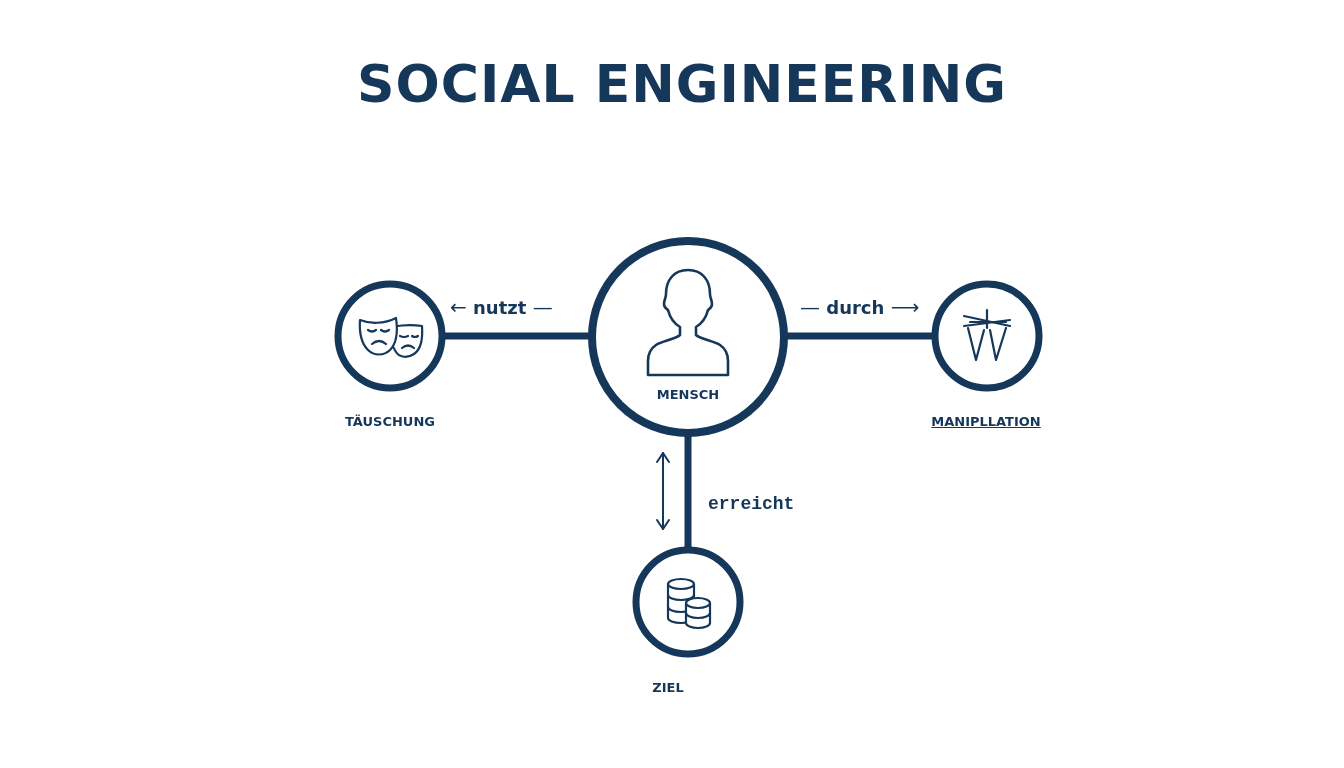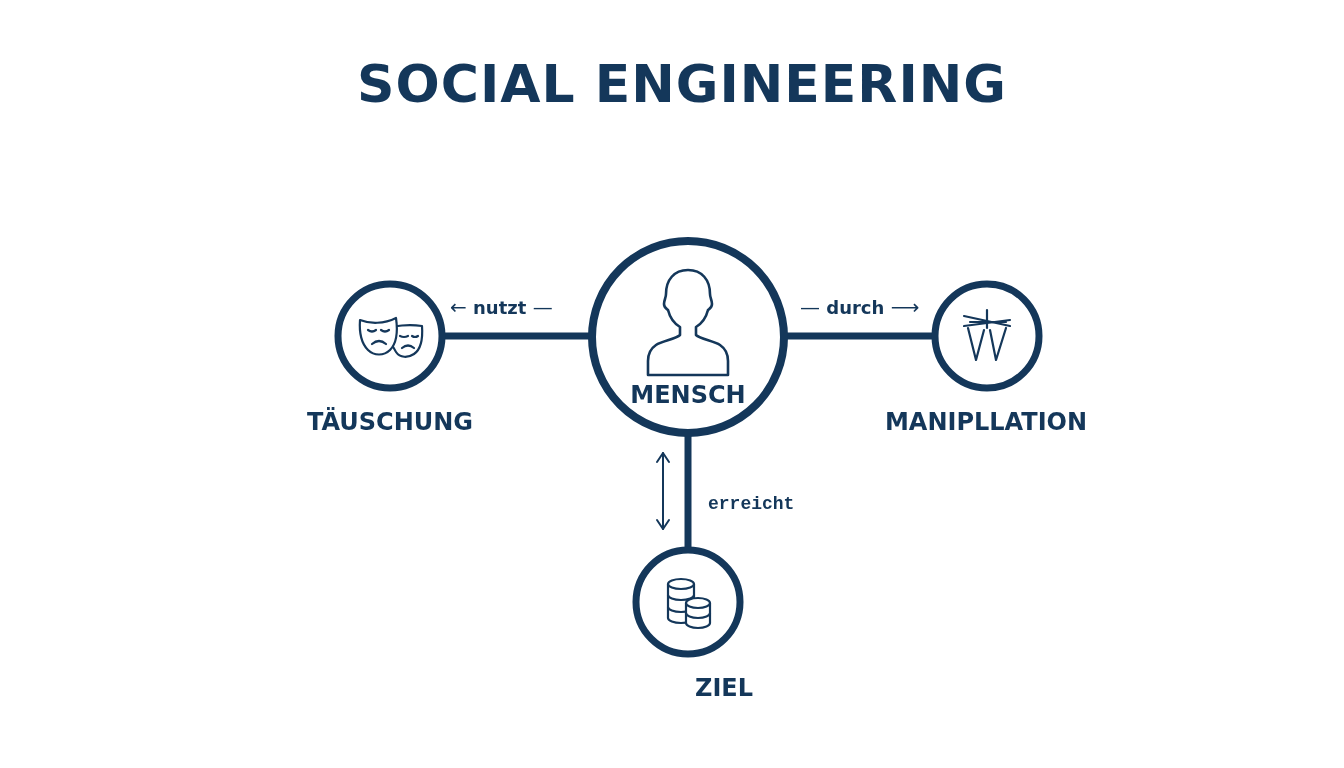--- a/index.html
+++ b/index.html
@@ -32,21 +32,21 @@
       position: absolute;
       left: 0;
       top: 0;
       width: 1344px;
       height: 768px;
     }
     .node-label {
       position: absolute;
       font-family: "DejaVu Sans", "Liberation Sans", sans-serif;
       font-weight: bold;
-      font-size: 24px;
+      font-size: 13px;
       color: #14375a;
       text-align: center;
       white-space: nowrap;
       transform: translateX(-50%);
       line-height: 24px;
     }
     .edge-label {
       position: absolute;
       font-family: "DejaVu Sans", "Liberation Sans", sans-serif;
       font-weight: bold;
@@ -125,22 +125,22 @@
 
       <path d="M686 603 l0 20 a12 5 0 0 0 24 0 l0 -20"></path>
       <ellipse cx="698" cy="603" rx="12" ry="5"></ellipse>
       <path d="M686 613 a12 5 0 0 0 24 0" fill="none"></path>
     </g>
   </g>
 </svg>
 
 <div class="node-label" style="left:688px; top:383px;">MENSCH</div>
 <div class="node-label" style="left:390px; top:410px;">TÄUSCHUNG</div>
-<div class="node-label" style="left:986px; top:410px;">MANIPLLATION</div>
-<div class="node-label" style="left:724px; top:676px;">ZIEL</div>
+<div class="node-label" style="left:986px; top:410px;text-decoration:underline;">MANIPLLATION</div>
+<div class="node-label" style="left:668px; top:676px;">ZIEL</div>
 
 <div class="edge-label" style="left:450px; top:296px;">
   <span class="arrow">←</span>
   <span>nutzt</span>
   <span class="arrow">—</span>
 </div>
 <div class="edge-label" style="left:800px; top:296px;">
   <span class="arrow">—</span>
   <span>durch</span>
   <span class="arrow">⟶</span>

